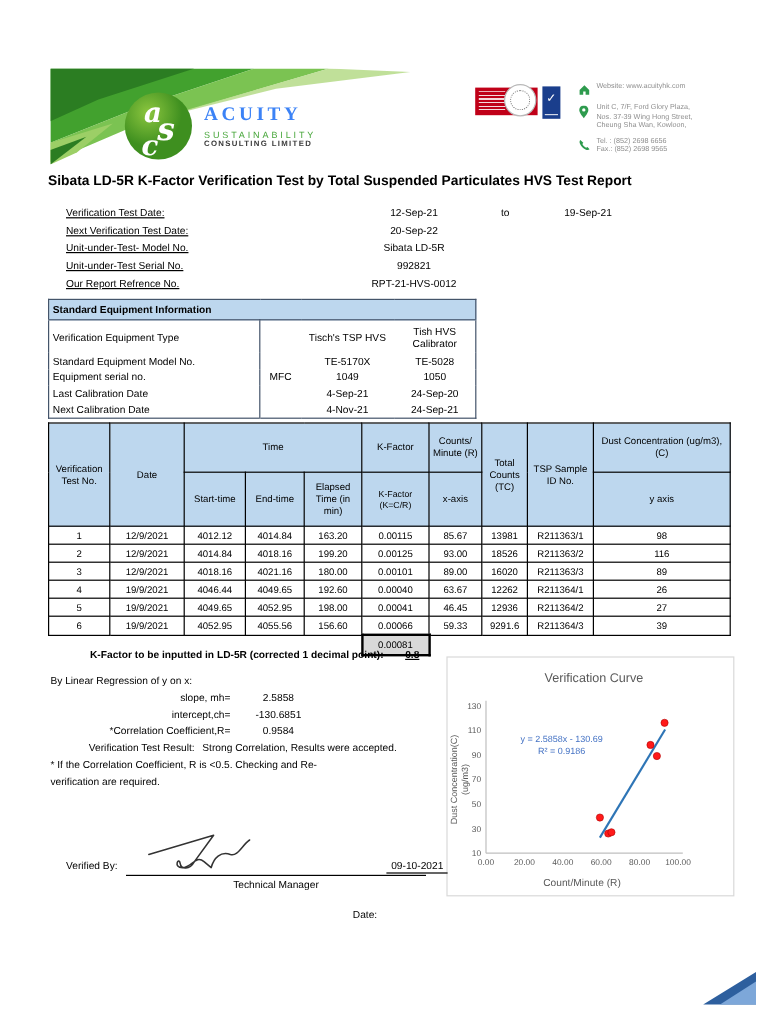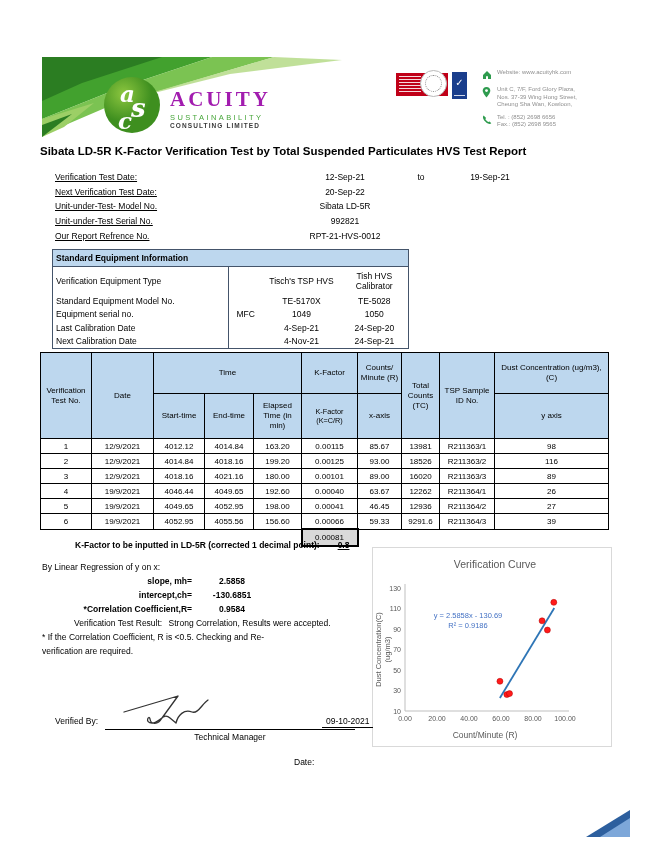--- a/index.html
+++ b/index.html
@@ -3,22 +3,22 @@
 <meta charset="utf-8">
 <style>
   html,body{margin:0;padding:0;background:#e8e8e8;}
   .page{position:relative;width:650px;height:841px;margin:0 auto;background:#ffffff;
         font-family:"Liberation Sans",sans-serif;color:#000;overflow:hidden;}
 
   
   .swoosh{position:absolute;left:42px;top:57px;}
   .logo-circle{position:absolute;left:103px;top:76px;}
   .logo-text{position:absolute;left:170px;top:88px;line-height:1.05;}
-  .logo-text .l1{font-family:"Liberation Serif",serif;font-weight:bold;font-size:21px;
-                 letter-spacing:3px;color:#a21caf;}
+  .logo-text .l1{font-family:"Liberation Serif",serif;font-weight:bold;font-size:16px;
+                 letter-spacing:3px;color:#3b82f6;}
   .logo-text .l2{font-size:7.5px;letter-spacing:2.4px;color:#47a63a;margin-top:4px;}
   .logo-text .l3{font-size:6.5px;font-weight:bold;letter-spacing:1.1px;color:#3a3a3a;margin-top:1px;}
 
   .badge-red{position:absolute;left:396px;top:73px;width:52px;height:23px;background:#c00018;}
   .badge-red .lines{position:absolute;left:3px;top:3px;width:22px;height:17px;
      background:repeating-linear-gradient(#fff 0 1px,transparent 1px 3px);opacity:.85;}
   .badge-seal{position:absolute;left:420px;top:70px;width:27px;height:27px;border-radius:50%;
      background:#fff;border:1px solid #b9b9b9;box-sizing:border-box;}
   .badge-seal:after{content:"";position:absolute;left:4px;top:4px;right:4px;bottom:4px;
      border-radius:50%;border:1.5px dotted #8a8a8a;}
@@ -36,21 +36,21 @@
   .info{position:absolute;left:55px;top:170px;font-size:8.5px;}
   .info .row{display:flex;height:14.6px;align-items:center;}
   .info .lab{width:238px;text-decoration:underline;}
   .info .v1{width:104px;text-align:center;}
   .info .to{width:48px;text-align:center;}
   .info .v2{width:90px;text-align:center;}
 
   
   table{border-collapse:collapse;}
   .equip{position:absolute;left:40px;top:249px;width:356px;table-layout:fixed;
-         font-size:8.5px;border:1.5px solid #44546a;margin-left:12px;}
+         font-size:8.5px;border:1.5px solid #44546a;}
   .equip th.tt{background:#bdd7ee;text-align:left;font-size:8.5px;font-weight:bold;
          padding:2px 3px;border-bottom:1px solid #44546a;height:12px;}
   .equip td{padding:0 3px;vertical-align:middle;}
   .equip td.lb{text-align:left;}
   .equip td.mf{text-align:center;border-left:1px solid #44546a;}
   .equip td.c{text-align:center;}
   .equip tr.tall td{height:27px;}
   .equip tr.sh td{height:13.5px;}
 
   
@@ -61,21 +61,21 @@
   .main tr.h2 th{height:42px;}
   .main .nw{font-size:7.3px;}
   .main tbody td{height:12px;}
   .main tr.avg td{border:none;background:#fff;height:13px;}
   .main tr.avg td.kbox{border:2px solid #000;background:#d9d9d9;margin-top:34px;}
 
   
   .knote{position:absolute;left:75px;top:540px;font-size:8.5px;font-weight:bold;display:flex;}
   .knote .v{margin-left:18px;text-decoration:underline;}
   .reg{position:absolute;left:42px;top:560px;font-size:8.5px;line-height:14px;}
-  .reg .pair{display:flex;font-weight:bold;}
+  .reg .pair{display:flex;}
   .reg .pl{width:150px;text-align:right;}
   .reg .pv{width:80px;text-align:center;}
   .reg .res{margin-left:32px;}
   .reg .res .u{margin-left:4px;}
 
   
   .chartbox{position:absolute;left:372px;top:547px;width:238px;height:198px;
      border:1px solid #d9d9d9;background:#fff;}
   .chartbox svg{font-family:"Liberation Sans",sans-serif;}
 

